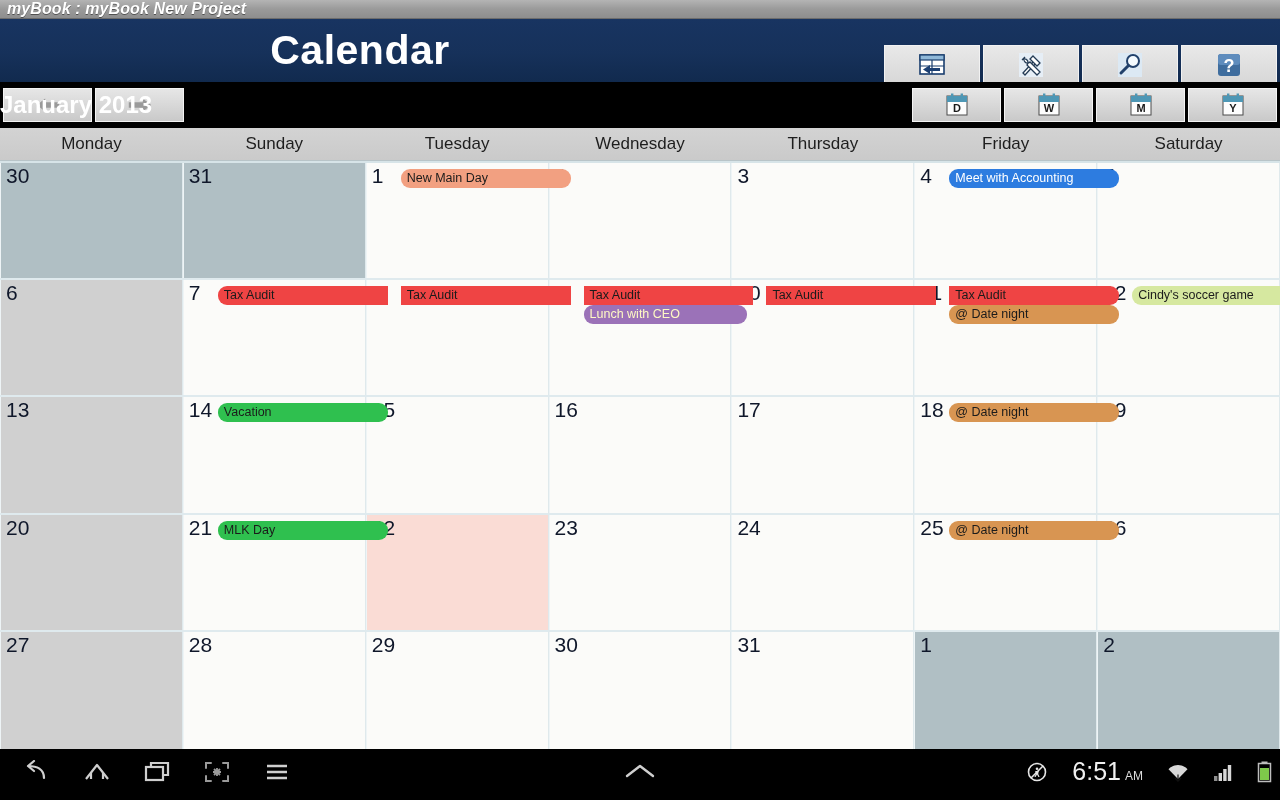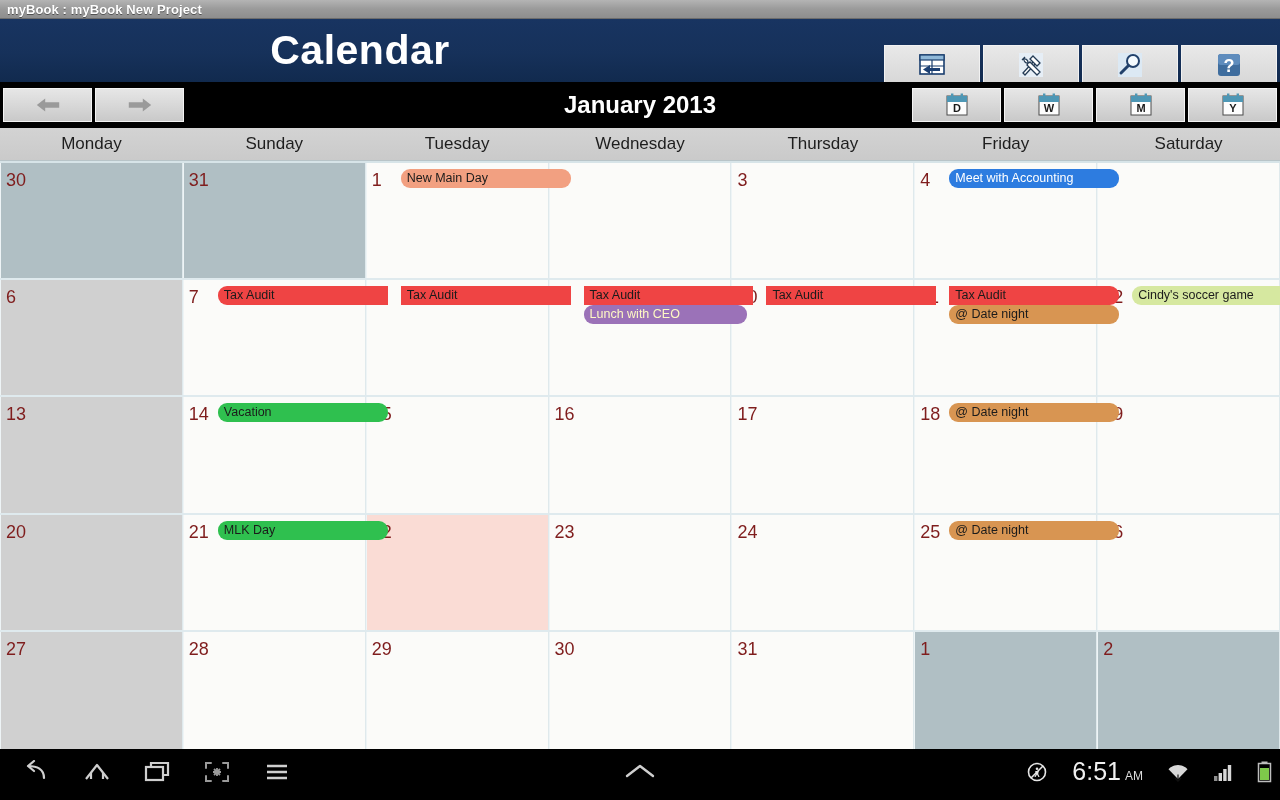--- a/index.html
+++ b/index.html
@@ -11,23 +11,24 @@
 
   
   .titlebar {
     height: 19px;
     background: linear-gradient(to bottom, #b4b4b4 0%, #9a9a9a 50%, #8e8e8e 100%);
     display: flex; align-items: center;
     padding-left: 7px;
     border-bottom: 1px solid #6c6c6c;
   }
   .titlebar-text {
-    font-size: 13px; font-weight: bold; color: #ffffff;
+    font-size: 16px; font-weight: bold; color: #ffffff;
     text-shadow: 0 1px 0 rgba(0,0,0,.45);
     letter-spacing: .1px;
+    font-style: italic;
   }
 
   
   .appbar {
     height: 63px;
     background: #15325c;
     background: linear-gradient(to bottom, #183461 0%, #16315a 55%, #112a4e 100%);
     position: relative;
     display: flex; align-items: center;
   }
@@ -64,21 +65,21 @@
   }
   .nav-arrows { display: flex; gap: 3px; padding-left: 3px; }
   .nav-arrow-btn {
     width: 89px; height: 34px;
     background: linear-gradient(to bottom, #e6e6e6 0%, #d8d8d8 50%, #c9c9c9 100%);
     border: 1px solid #f4f4f4;
     display: flex; align-items: center; justify-content: center;
     cursor: pointer;
   }
   .month-title {
-    position: absolute; left: 0; right: 0; text-align: center;
+    position: absolute; left: 0; right: 0; 
     font-size: 24px; font-weight: bold; color: #fff;
     pointer-events: none;
   }
   .view-btns {
     position: absolute; right: 3px;
     display: flex; gap: 3px;
   }
   .view-btn {
     width: 89px; height: 34px;
     background: linear-gradient(to bottom, #e6e6e6 0%, #d8d8d8 50%, #c9c9c9 100%);
@@ -117,22 +118,22 @@
     position: relative;
     background: #fbfbf9;
     border-right: 1px solid #dfe9ec;
     border-left: 1px solid #eef4f6;
     overflow: visible;
   }
   .day.weekend  { background: #d0d0d0; }
   .day.other    { background: #b0bfc4; }
   .day.today    { background: #fadcd5; }
   .day-num {
-    position: absolute; top: 8px; left: 5px;
-    font-size: 18px; color: #7f1d1d; line-height: 1;
+    position: absolute; top: 2px; left: 5px;
+    font-size: 21px; color: #0f172a; line-height: 1;
   }
 
   
   .events-layer {
     position: absolute; inset: 0; pointer-events: none;
   }
   .event {
     position: absolute;
     height: 19px; line-height: 19px;
     font-size: 12.5px; color: #1b1b1b;

